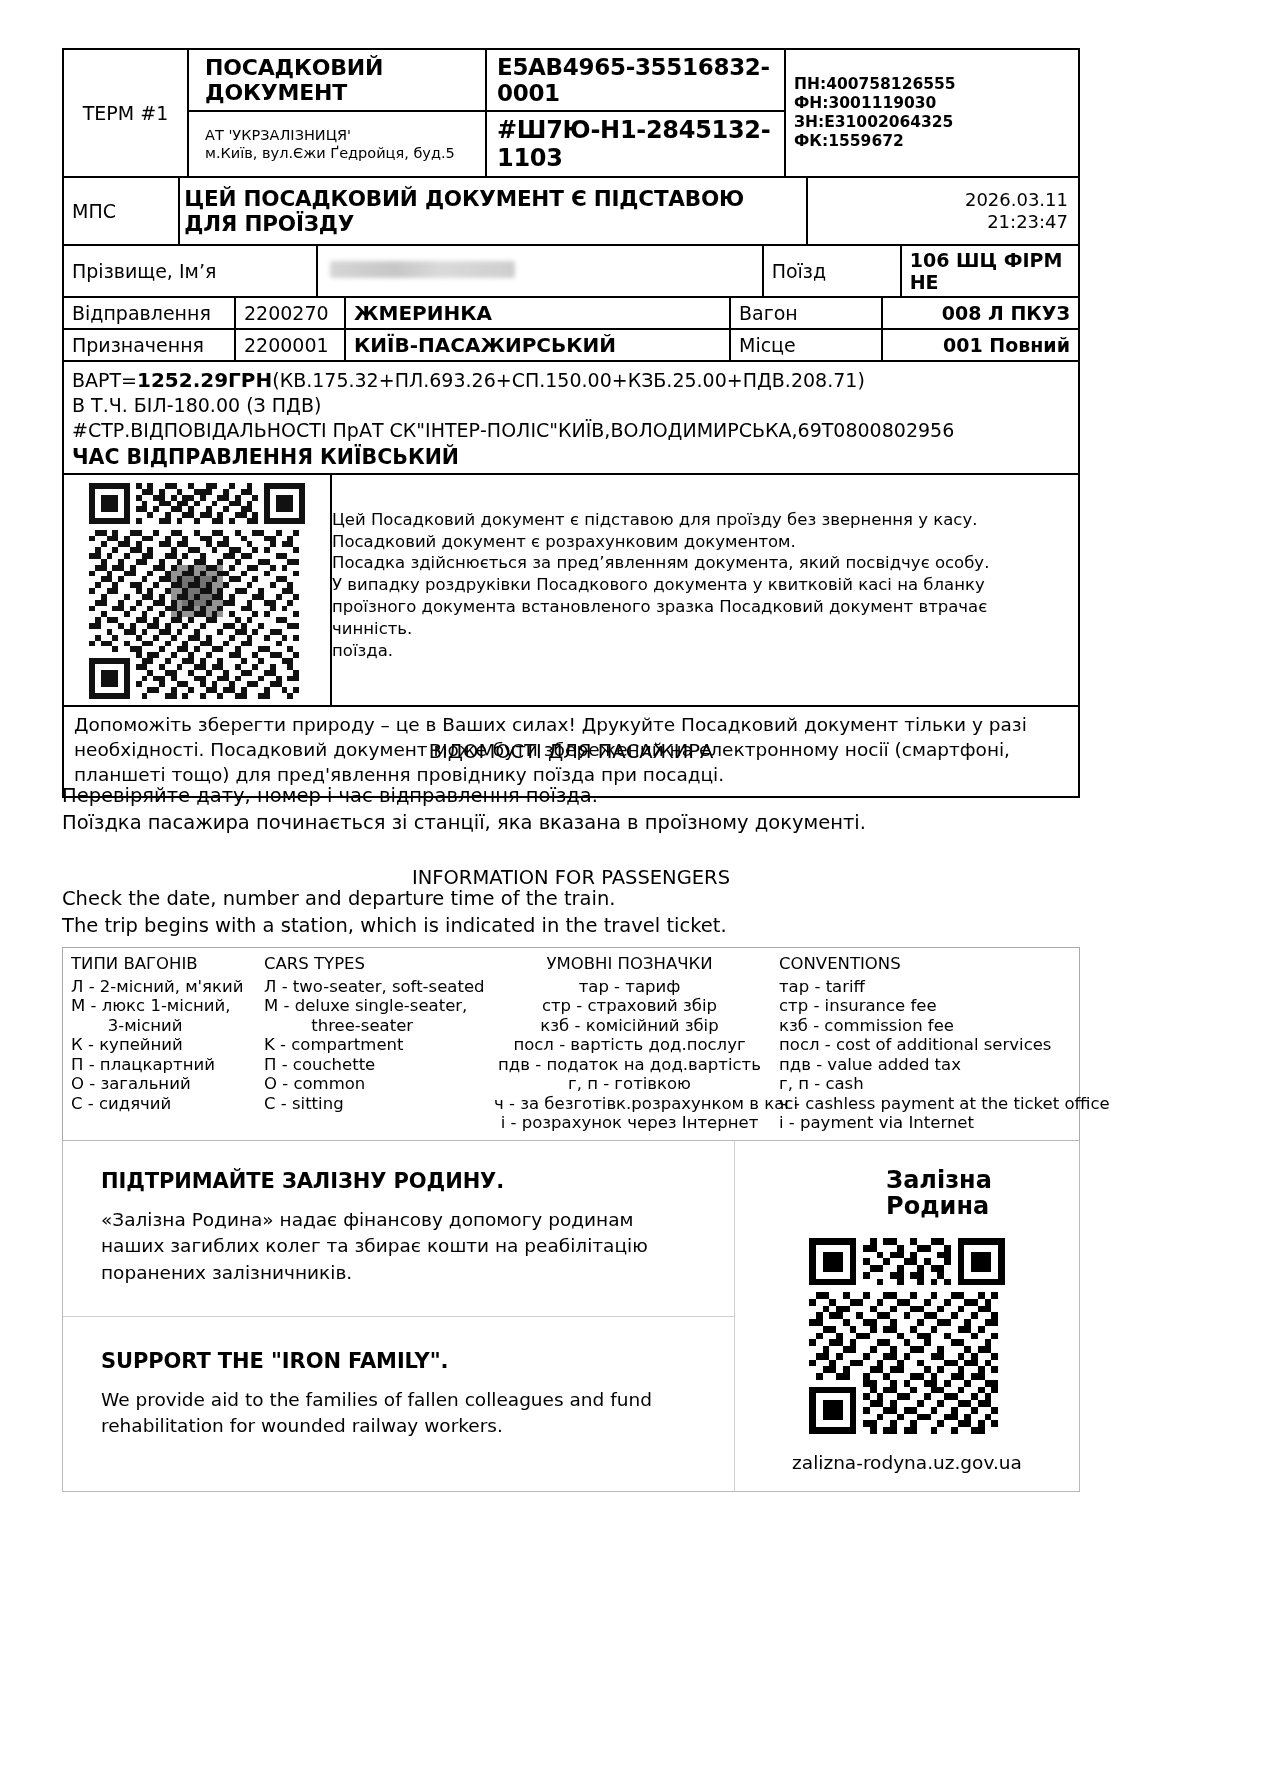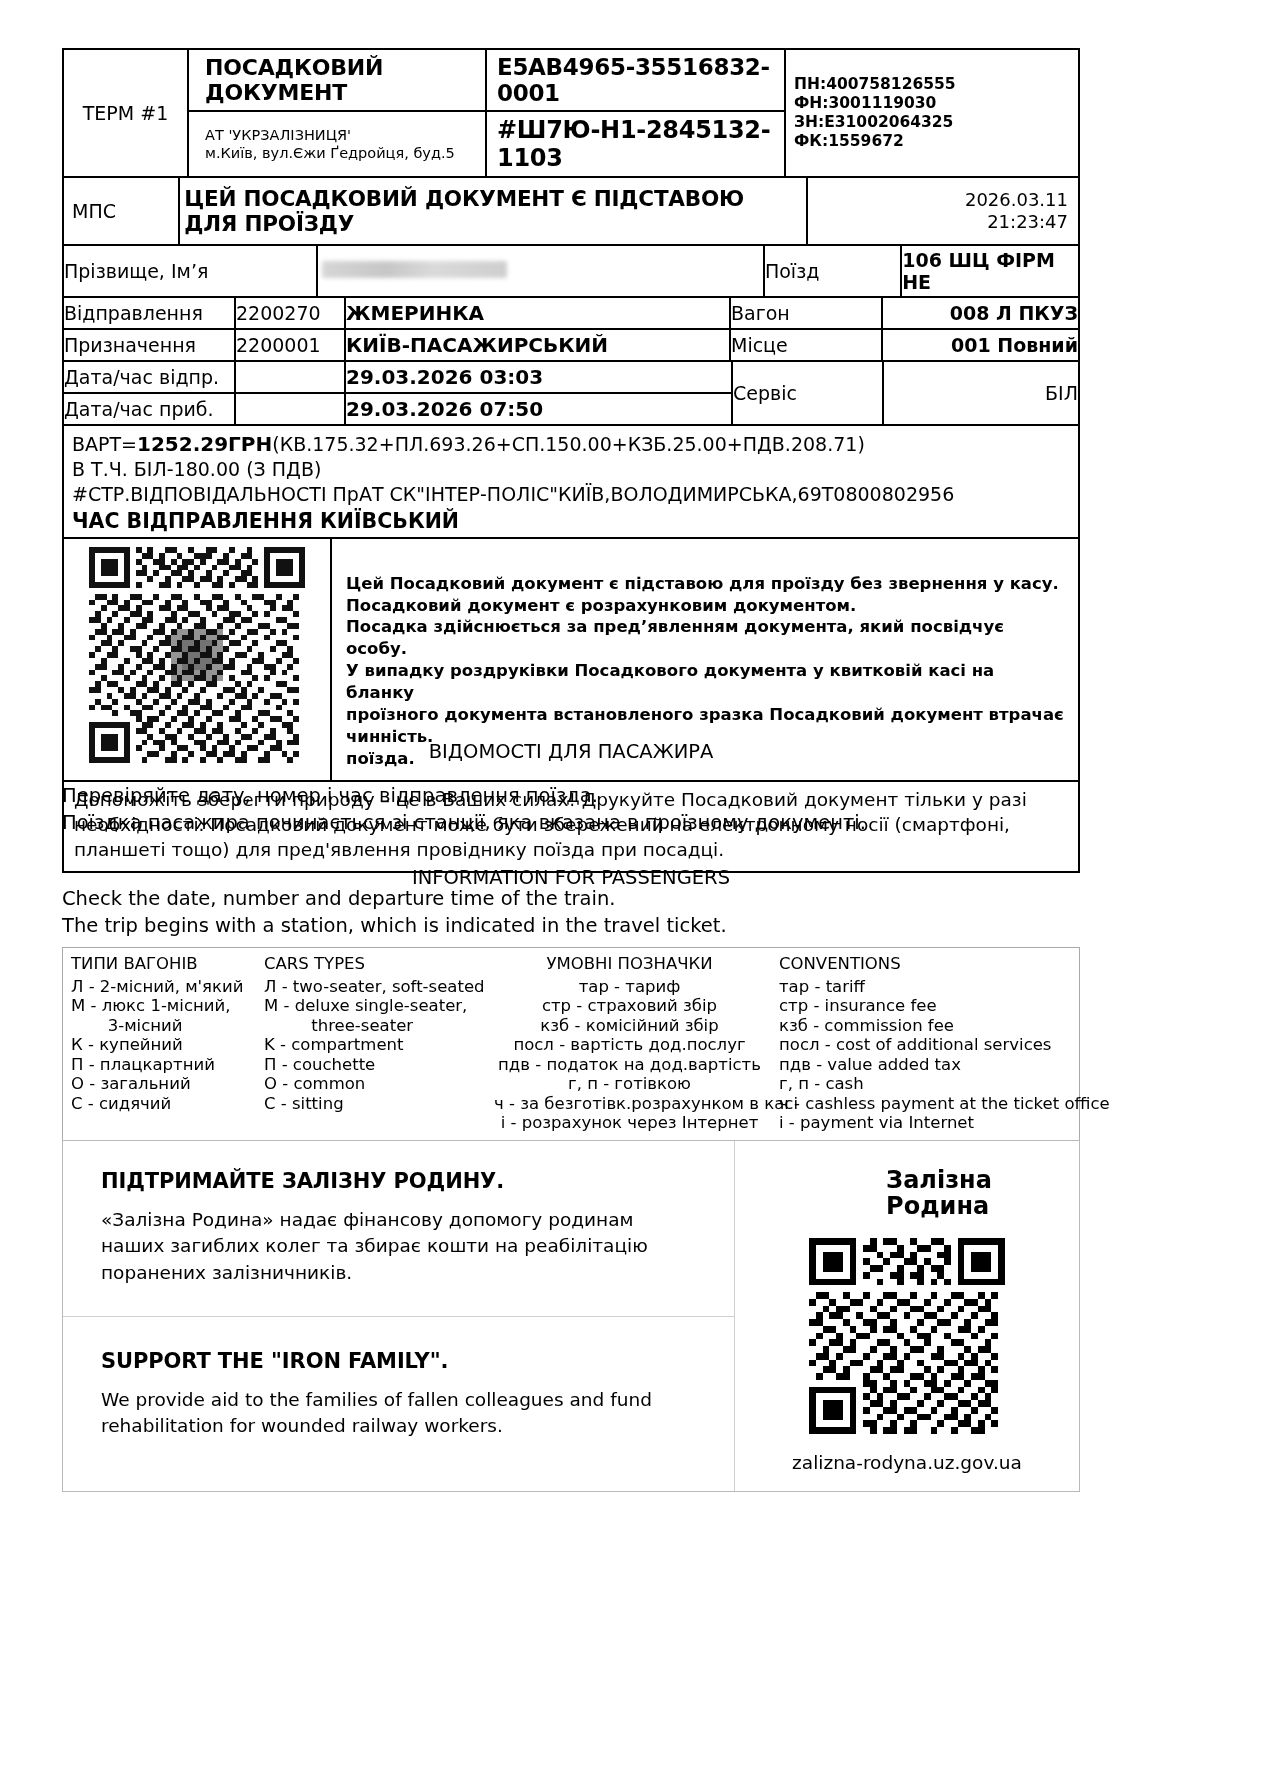--- a/index.html
+++ b/index.html
@@ -28,21 +28,21 @@
     position: absolute;
     left: 62px;
     top: 48px;
     width: 1018px;
     border: 2px solid #000;
     box-sizing: border-box;
   }
   .row { display: flex; }
   .cell {
     box-sizing: border-box;
-    padding: 3px 0;
+    padding: 3px 8px;
     border-right: 2px solid #000;
     display: flex;
     align-items: center;
   }
   .cell.last { border-right: none; }
   .brdr-b { border-bottom: 2px solid #000; }
 
   
   .hdr-term {
     width: 125px;
@@ -147,23 +147,23 @@
     justify-content: center;
     padding: 8px 0 6px 0;
   }
   .qr-img {
     width: 222px; height: 216px;
     image-rendering: pixelated;
   }
   .notice-cell {
     flex: 1;
     box-sizing: border-box;
-    padding: 34px 14px 10px 14px;
+    padding: 34px 14px 10px 0;
     font-size: 16.5px;
-    font-weight: bold;
+    font-weight: normal;
     line-height: 1.33;
   }
 
   .eco {
     padding: 6px 10px 8px 10px;
     font-size: 18.5px;
     line-height: 1.35;
   }
 
   
@@ -345,36 +345,20 @@
     </div>
 
     <div class="row brdr-b">
       <div class="cell c-lbl">Призначення</div>
       <div class="cell c-code">2200001</div>
       <div class="cell c-val">КИЇВ-ПАСАЖИРСЬКИЙ</div>
       <div class="cell c-rlbl">Місце</div>
       <div class="cell c-rval last">001 Повний</div>
     </div>
 
-    <div class="row brdr-b">
-      <div style="width:670px;box-sizing:border-box;border-right:2px solid #000;">
-        <div class="row brdr-b">
-          <div class="cell c-lbl">Дата/час відпр.</div>
-          <div class="cell c-code"></div>
-          <div class="cell c-val last">29.03.2026 03:03</div>
-        </div>
-        <div class="row">
-          <div class="cell c-lbl">Дата/час приб.</div>
-          <div class="cell c-code"></div>
-          <div class="cell c-val last">29.03.2026 07:50</div>
-        </div>
-      </div>
-      <div class="cell c-rlbl" style="height:auto;">Сервіс</div>
-      <div class="cell c-rval serv-val last">БІЛ</div>
-    </div>
 
     <div class="fare brdr-b">
       <div><span>ВАРТ=</span><span class="big">1252.29ГРН</span><span>(КВ.175.32+ПЛ.693.26+СП.150.00+КЗБ.25.00+ПДВ.208.71)</span></div>
       <div>В Т.Ч. БІЛ-180.00 (З ПДВ)</div>
       <div>#СТР.ВІДПОВІДАЛЬНОСТІ ПрАТ СК"ІНТЕР-ПОЛІС"КИЇВ,ВОЛОДИМИРСЬКА,69Т0800802956</div>
       <div class="kyivline">ЧАС ВІДПРАВЛЕННЯ КИЇВСЬКИЙ</div>
     </div>
 
     <div class="row brdr-b qr-row">
       <div class="qr-cell">

